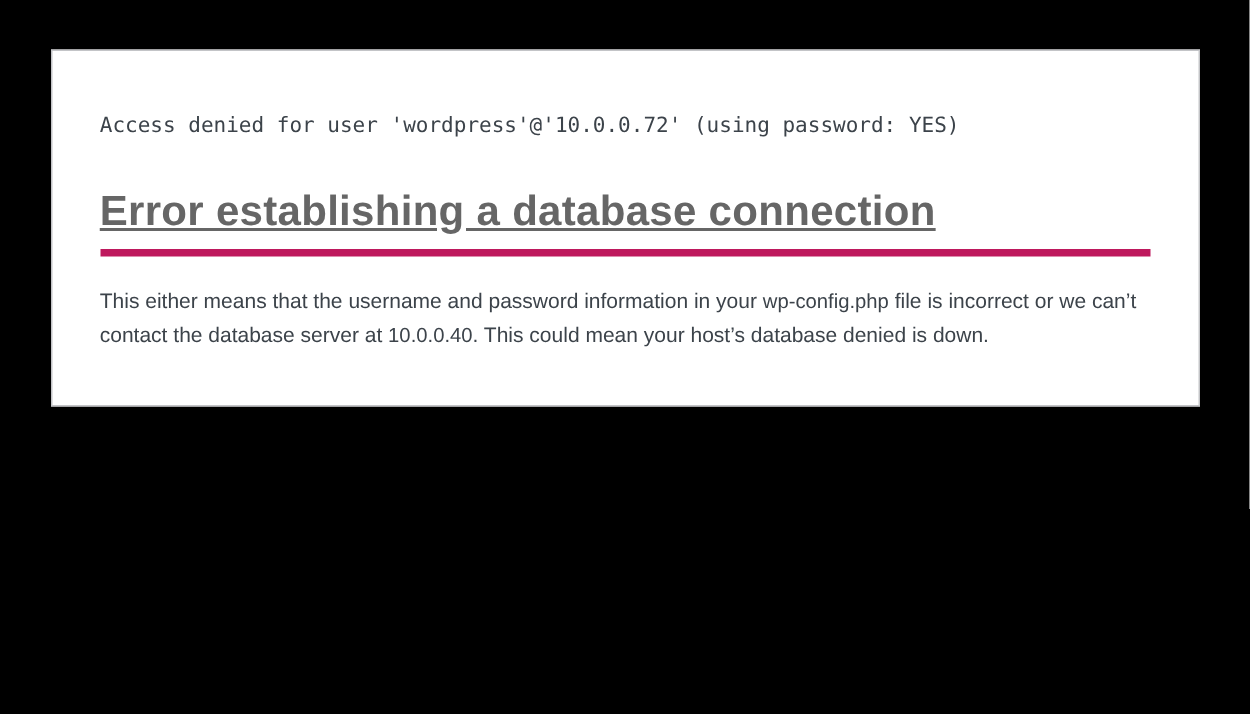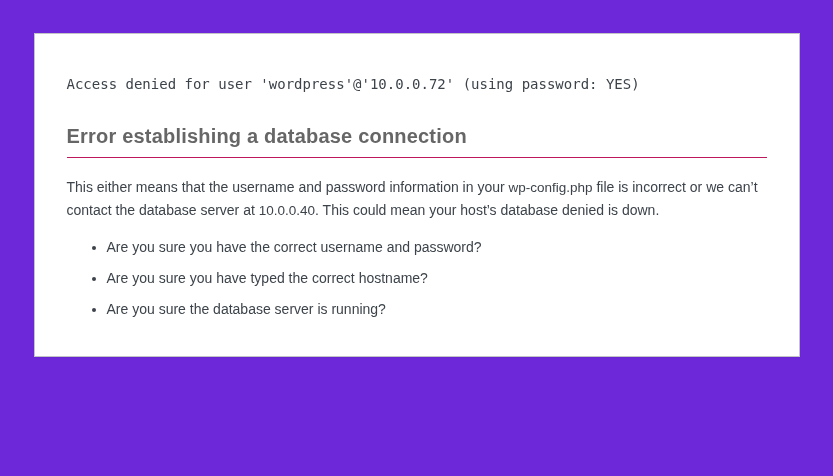--- a/index.html
+++ b/index.html
@@ -5,49 +5,50 @@
   html, body {
     margin: 0;
     padding: 0;
     background: #f0f0f1;
     font-family: "Liberation Sans", sans-serif;
     color: #3c434a;
   }
   .viewport {
     width: 833px;
     height: 476px;
-    background: #6d28d9;
+    background: #000000;
     overflow: hidden;
     position: relative;
   }
   .error-card {
     box-sizing: border-box;
     width: 766px;
     margin: 33px auto 0;
     background: #ffffff;
     border: 1px solid #c3c4c7;
     box-shadow: 0 1px 1px rgba(0,0,0,.04);
     padding: 24px 32px 20px;
   }
   .db-error {
     font-family: "DejaVu Sans Mono", "Liberation Mono", monospace;
     font-size: 14px;
     line-height: 1.5;
     color: #3c434a;
     margin: 16px 0 14px;
   }
   h1.page-title {
-    font-size: 20px;
+    font-size: 28px;
     font-weight: 700;
     color: #666666;
     margin: 30px 0 0 0;
     padding: 0 0 9px 0;
-    border-bottom: 1px solid #be185d;
+    border-bottom: 5px solid #be185d;
     clear: both;
     letter-spacing: 0.2px;
+    text-decoration: underline;
   }
   p.body-text {
     font-size: 14px;
     line-height: 1.6;
     margin: 18px 0 16px;
     color: #3c434a;
   }
   p.body-text code {
     font-family: Liberation Sans, sans-serif;
     font-size: 13.5px;
@@ -78,21 +79,16 @@
 
 <div class="viewport">
   <div class="error-card">
 
     <p class="db-error">Access denied for user 'wordpress'@'10.0.0.72' (using password: YES)</p>
 
     <h1 class="page-title">Error establishing a database connection</h1>
 
     <p class="body-text"><span>This either means that the username and password information in your </span><code>wp-config.php</code><span> file is incorrect or we can’t contact the database server at </span><code>10.0.0.40</code><span>. This could mean your host’s database denied is down.</span></p>
 
-    <ul class="troubleshooting-list">
-      <li>Are you sure you have the correct username and password?</li>
-      <li>Are you sure you have typed the correct hostname?</li>
-      <li>Are you sure the database server is running?</li>
-    </ul>
 
 
   </div>
 </div>
 
 </body></html>

